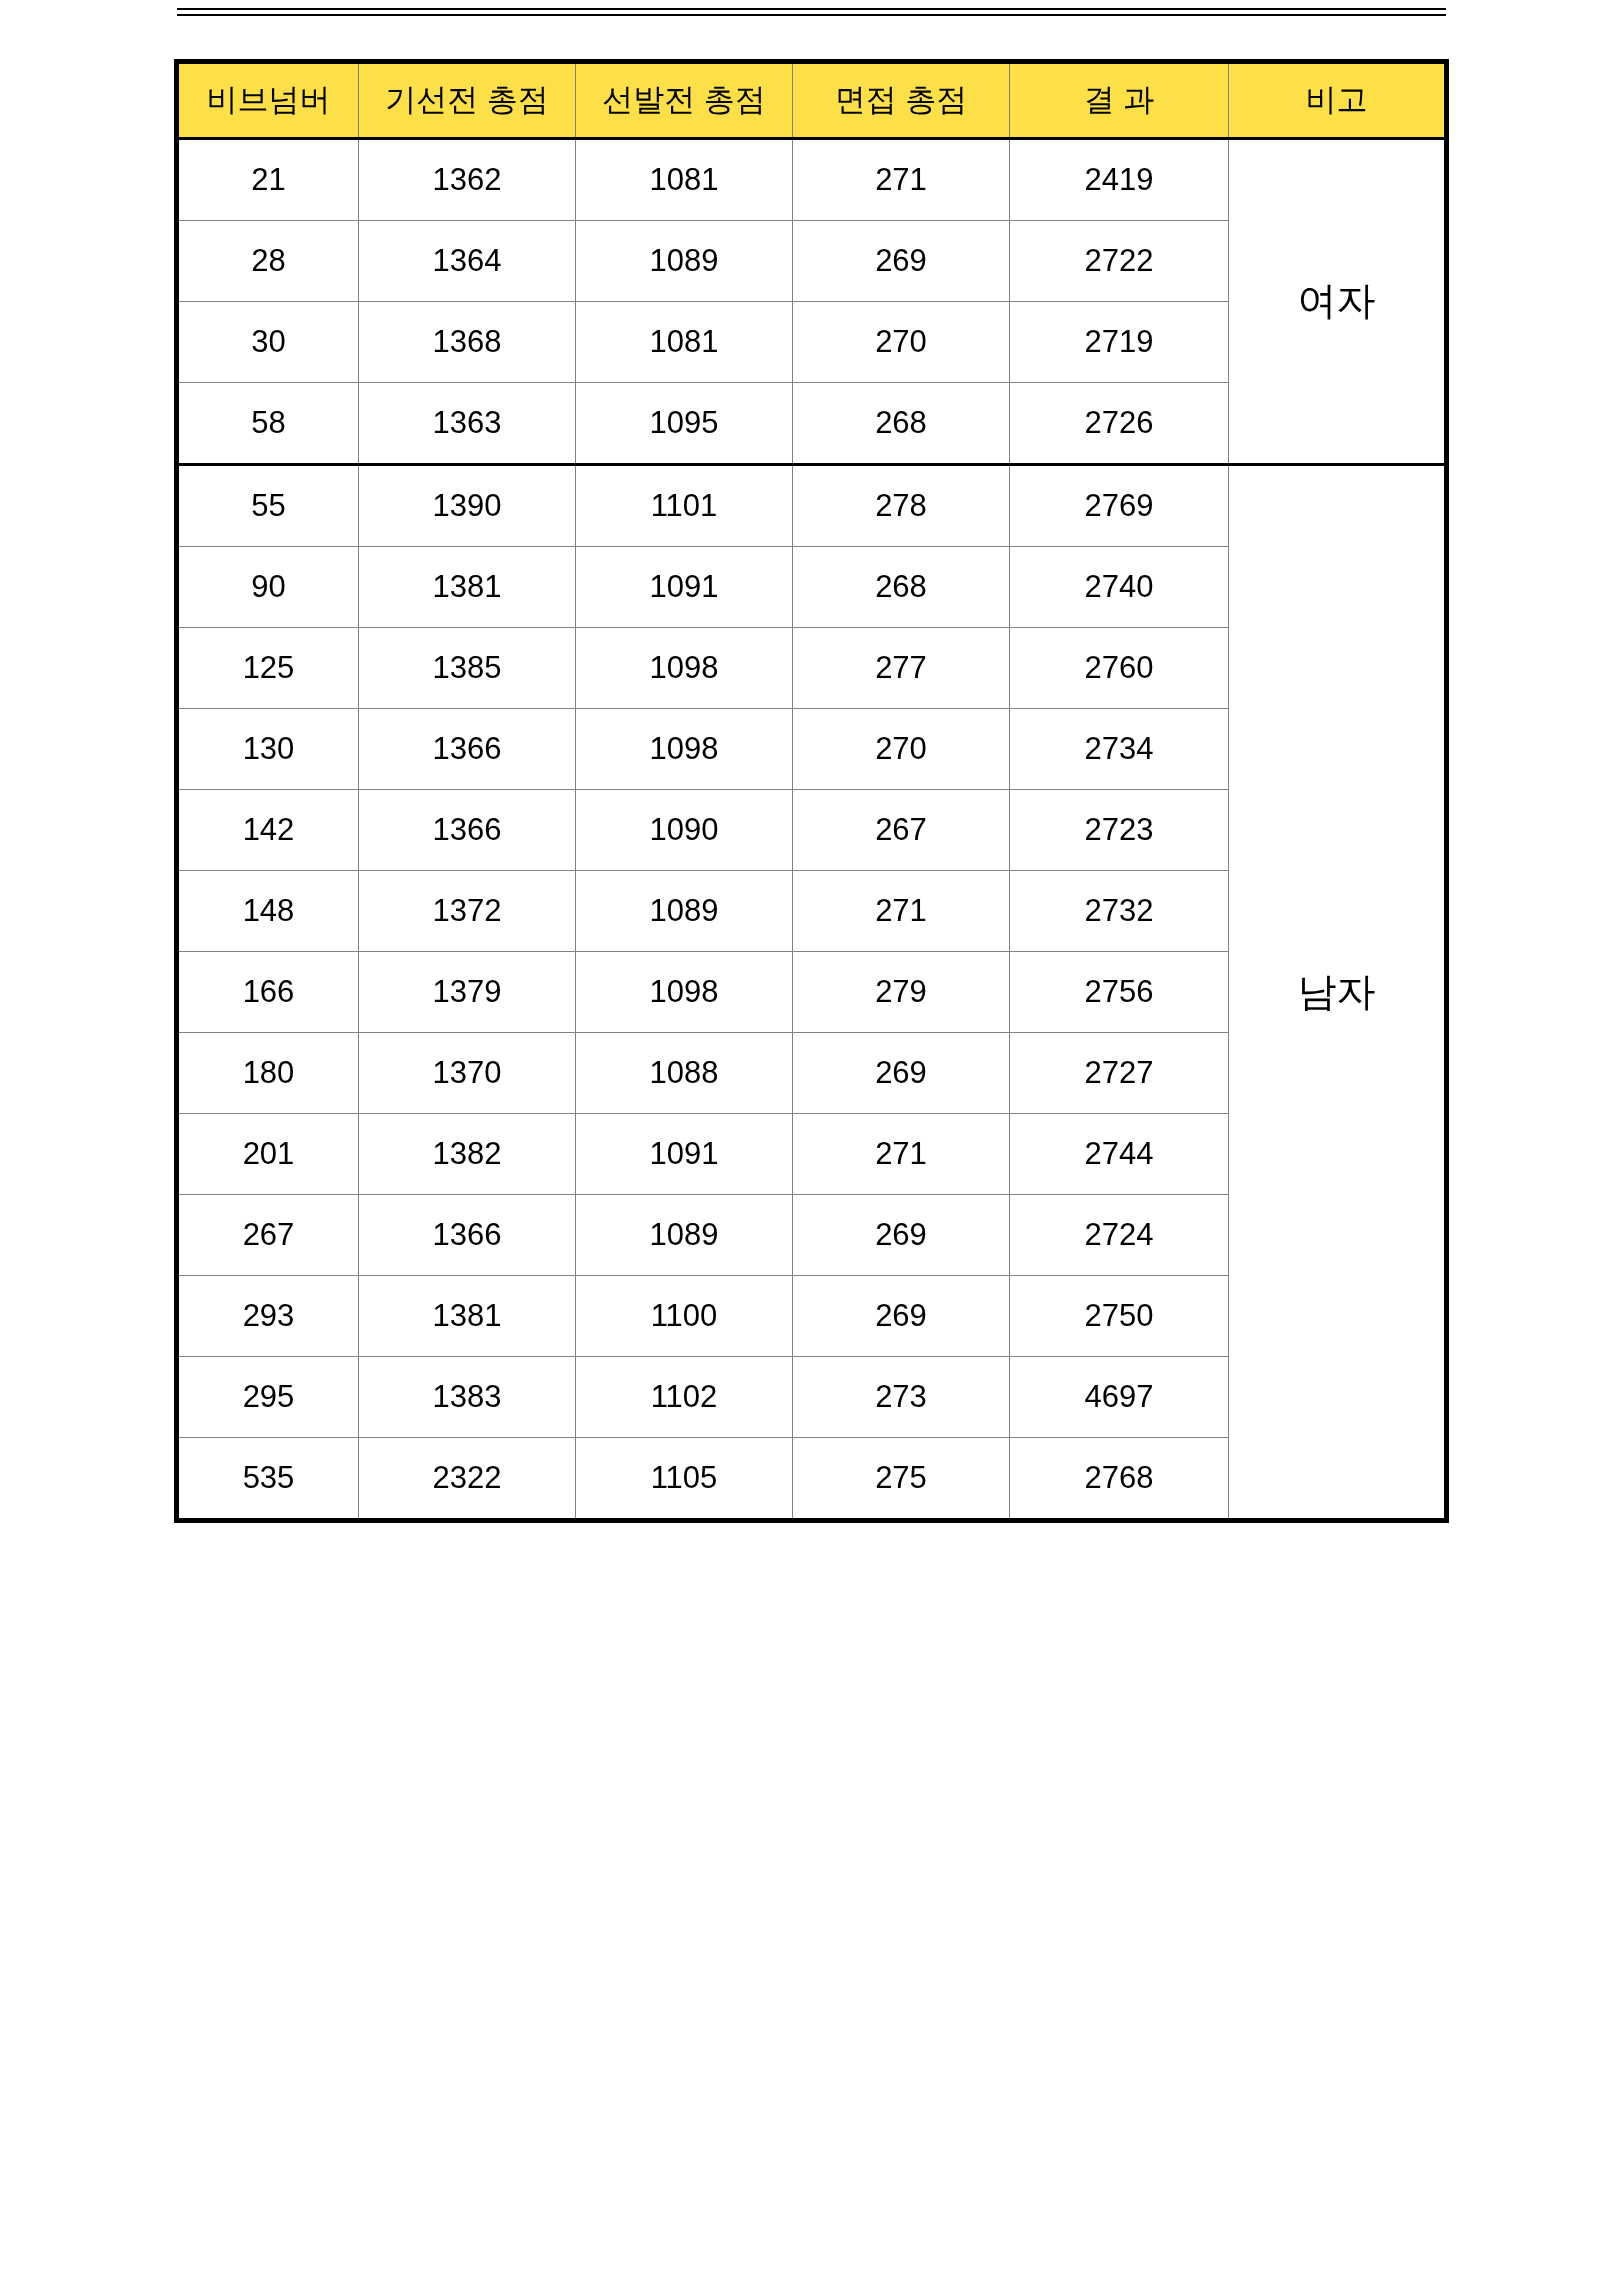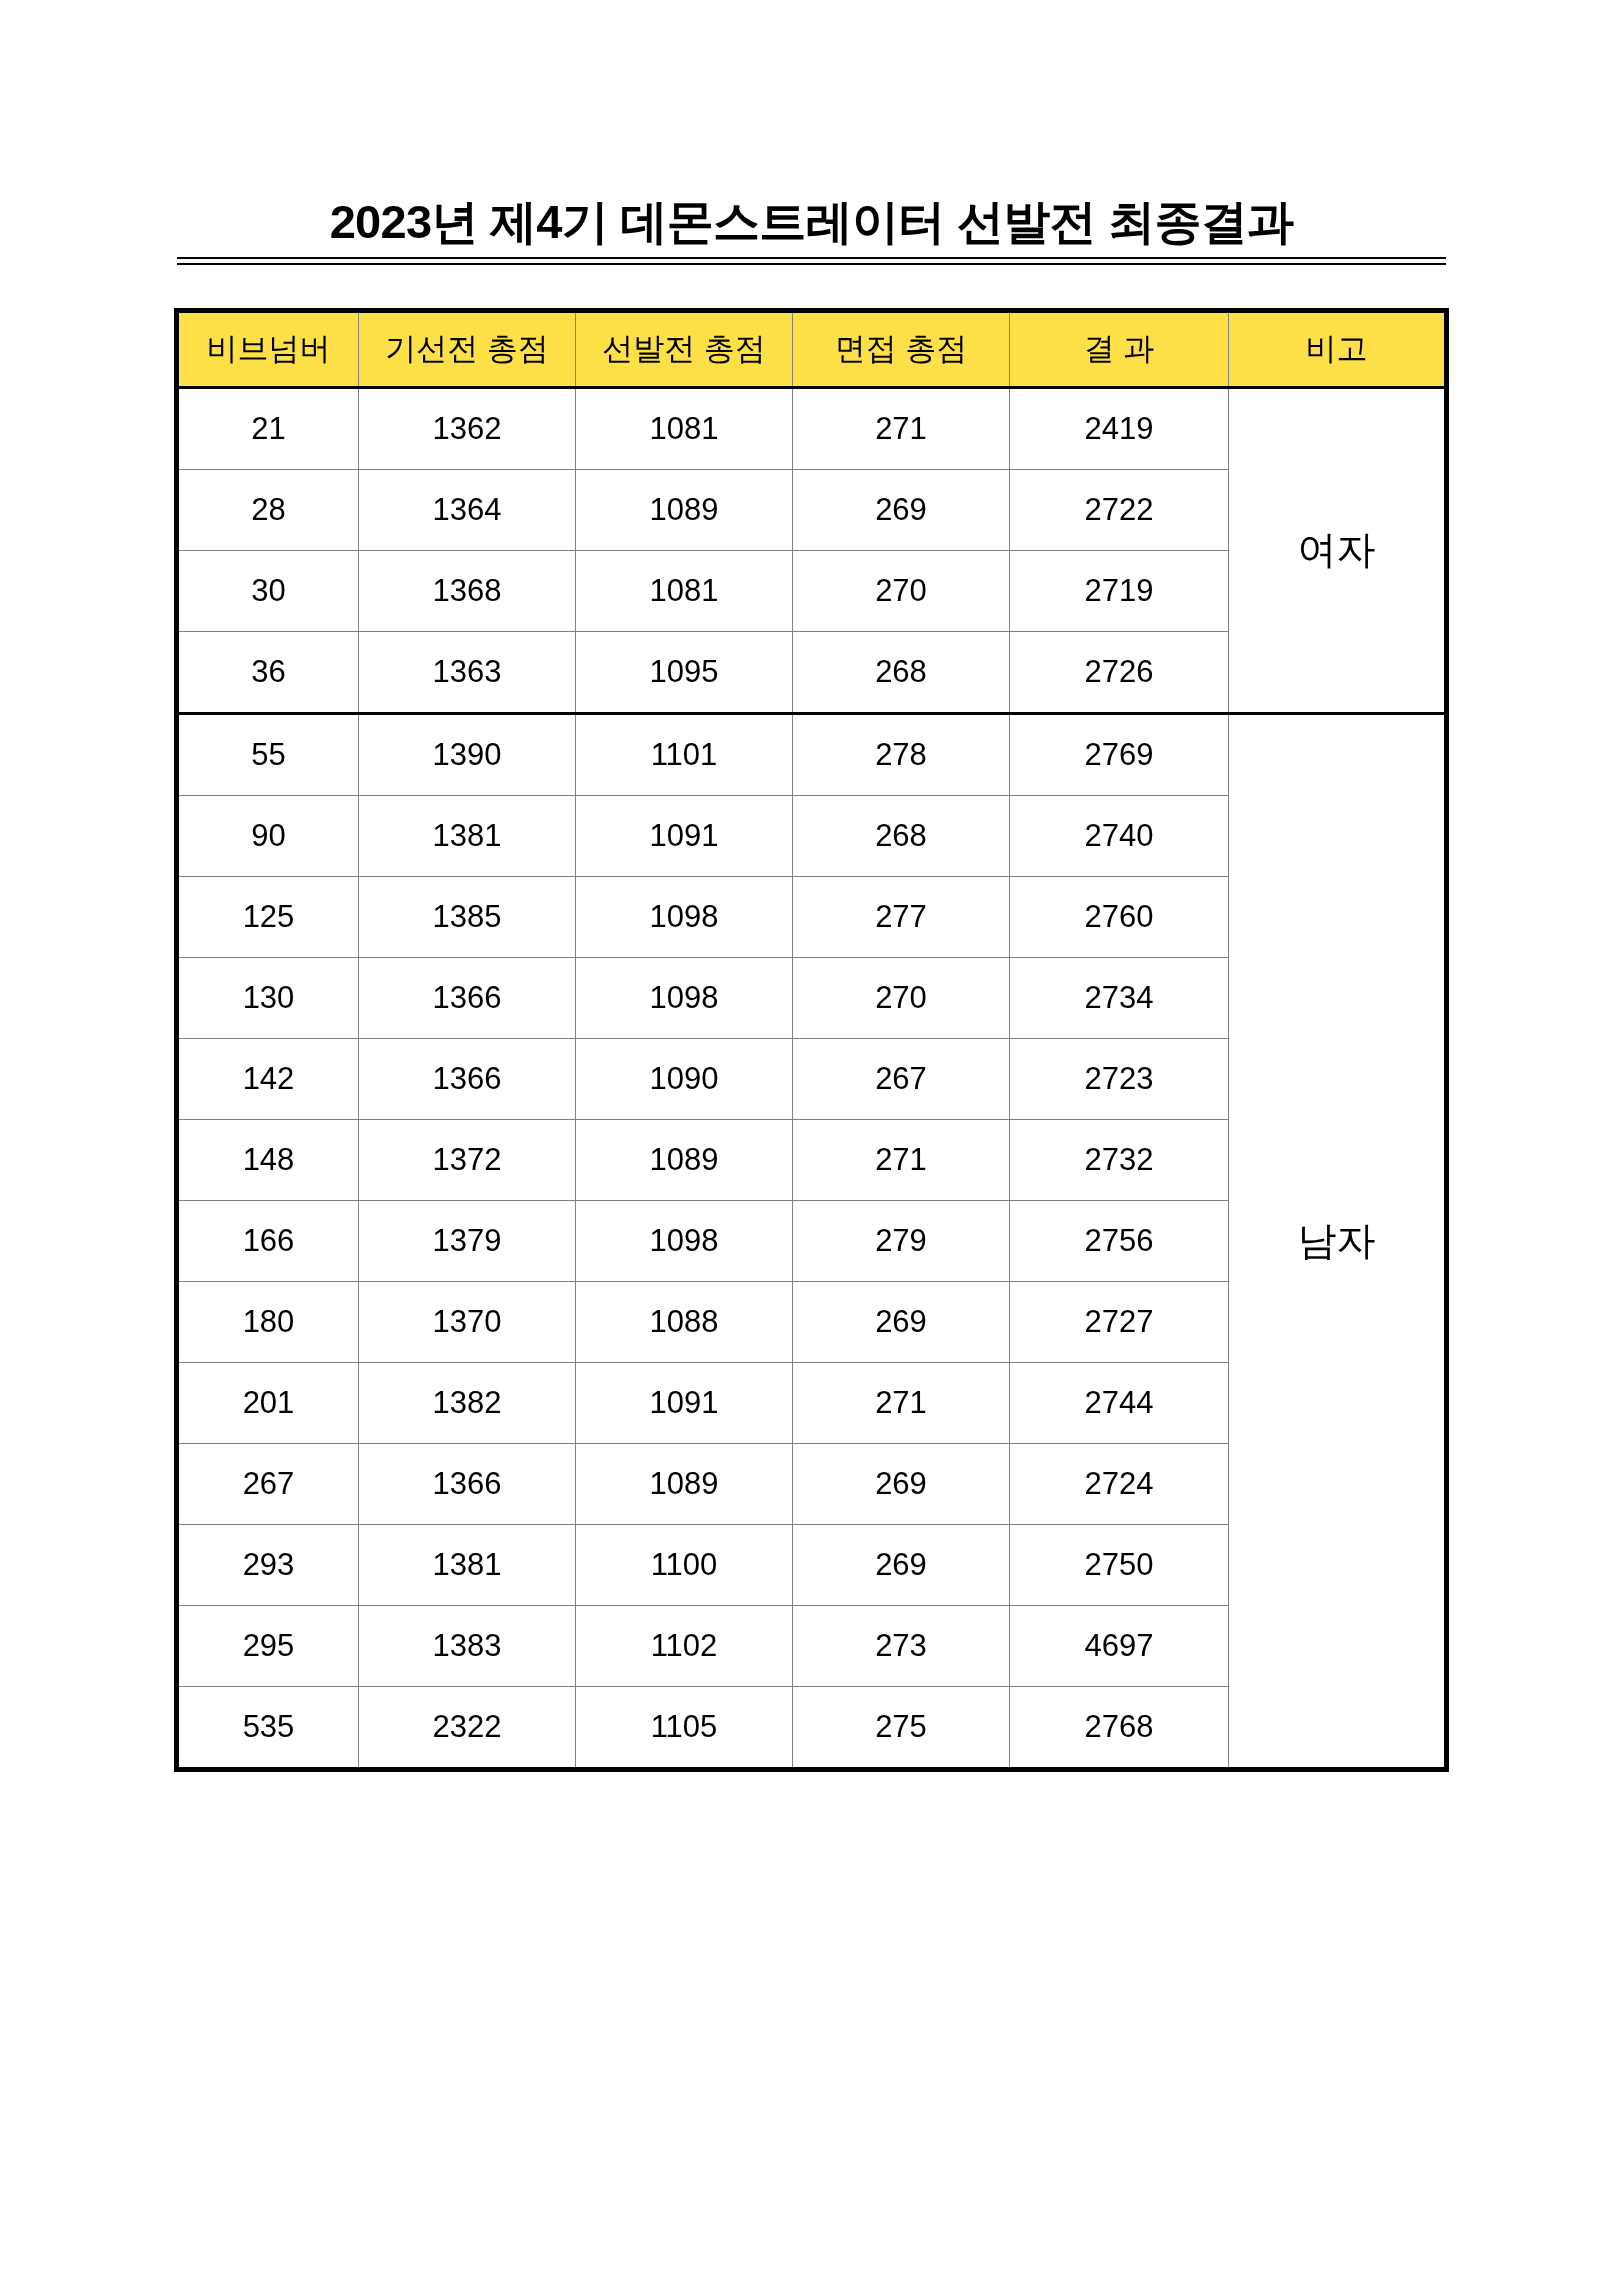--- a/index.html
+++ b/index.html
@@ -53,21 +53,20 @@
   }
   .results-table tbody td { height: 80px; background: #ffffff; }
   .results-table tr.group-start td { border-top: 3.3px solid #000000; }
   .results-table td.note { font-size: 39px; }
 </style>
 </head>
 <body>
 
 <div class="page">
 
-  <div class="title">2023년 제4기 데몬스트레이터 선발전 최종결과</div>
 
   <div class="double-rule"></div>
 
   <table class="results-table">
     <colgroup>
       <col style="width:182px">
       <col style="width:217px">
       <col style="width:217px">
       <col style="width:217px">
       <col style="width:219px">
@@ -101,21 +100,21 @@
           <td>2722</td>
         </tr>
         <tr>
           <td>30</td>
           <td>1368</td>
           <td>1081</td>
           <td>270</td>
           <td>2719</td>
         </tr>
         <tr>
-          <td>36</td>
+          <td>58</td>
           <td>1363</td>
           <td>1095</td>
           <td>268</td>
           <td>2726</td>
         </tr>
         <tr class="group-start">
           <td>55</td>
           <td>1390</td>
           <td>1101</td>
           <td>278</td>

